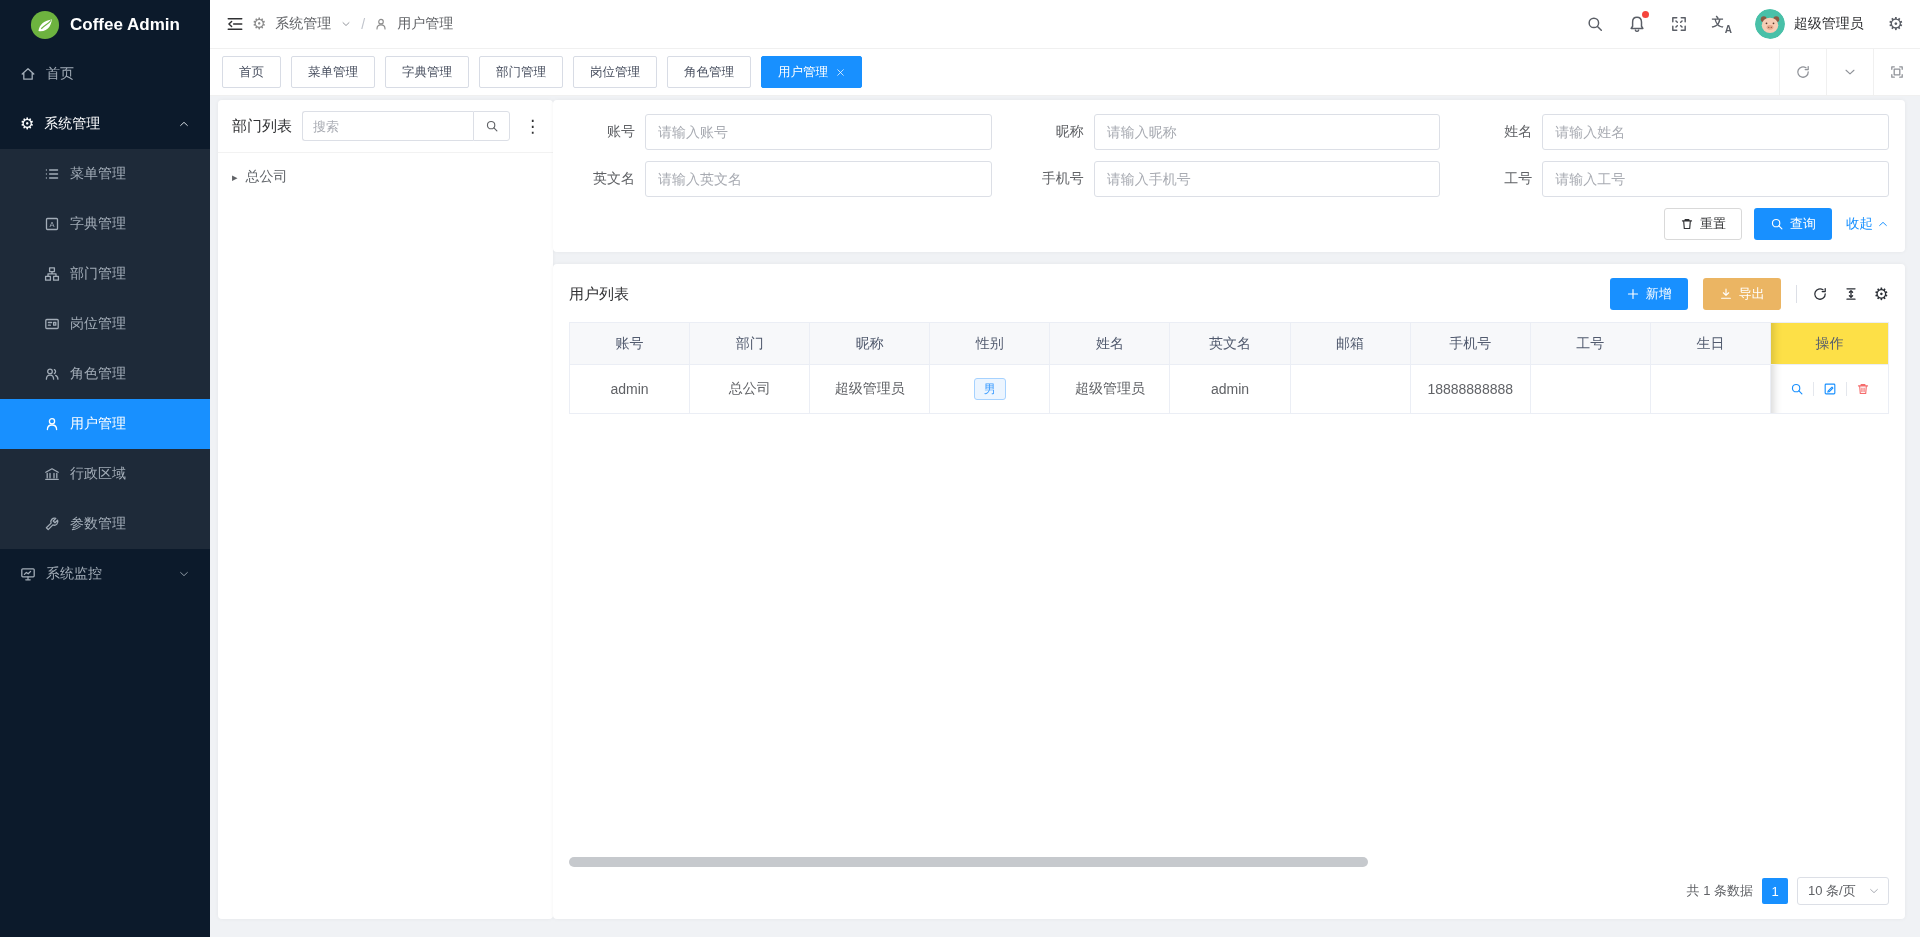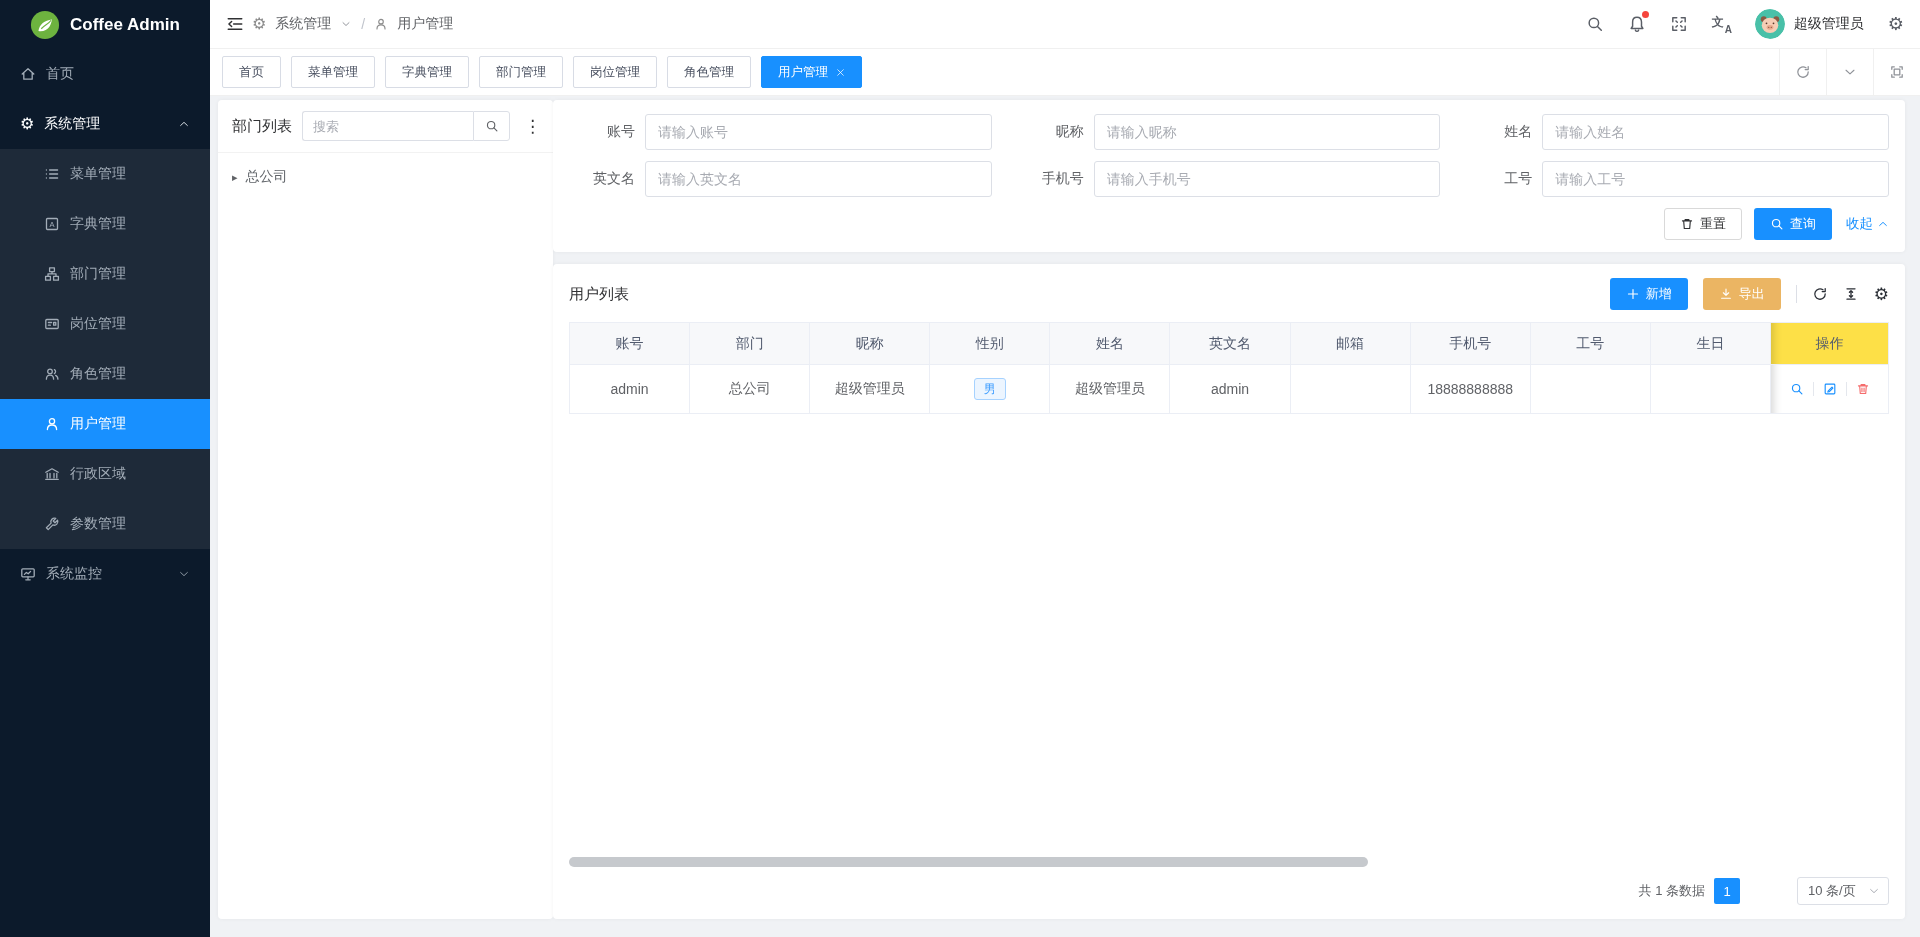--- a/index.html
+++ b/index.html
@@ -100,21 +100,21 @@
   .act { padding: 0 9px; display: flex; cursor: pointer; }
   .act + .act { border-left: 1px solid #e4e7ed; }
   .act.blue { color: #1890ff; }
   .act.red { color: #f56c6c; }
 
   .spacer { flex: 1; }
   .hscroll { height: 10px; margin-bottom: 8px; flex-shrink: 0; }
   .hthumb { height: 10px; width: 60.5%; background: #c6c9cd; border-radius: 5px; cursor: pointer; }
   .pager { display: flex; align-items: center; justify-content: flex-end; gap: 9px; padding: 2px 0 4px; font-size: 13px; color: #606266; flex-shrink: 0; }
   .page-num { min-width: 26px; height: 26px; background: #1890ff; color: #fff; display: flex; align-items: center; justify-content: center; border-radius: 2px; cursor: pointer; }
-  .size-select { height: 28px; min-width: 92px; border: 1px solid #dcdfe6; border-radius: 3px; display: flex; align-items: center; justify-content: space-between; gap: 8px; padding: 0 8px 0 10px; color: #606266; cursor: pointer; background: #fff; margin-left: 48px; }
+  .size-select { height: 28px; min-width: 92px; border: 1px solid #dcdfe6; border-radius: 3px; display: flex; align-items: center; justify-content: space-between; gap: 8px; padding: 0 8px 0 10px; color: #606266; cursor: pointer; background: #fff; }
   .size-select .chev { color: #a8abb2; display: flex; }
 </style>
 </head>
 <body>
 
 <aside class="sidebar">
   <div class="logo-row">
     <svg width="30" height="30" viewBox="0 0 32 32">
       <circle cx="16" cy="16" r="15" fill="#6db33f"></circle>
       <path d="M9 22.5c1-7.5 6.5-11.5 14.5-12.5-.8 3-1.2 5.3-2.8 7.8C18.6 21.2 13.6 23.6 9 22.5z" fill="#fff"></path>

